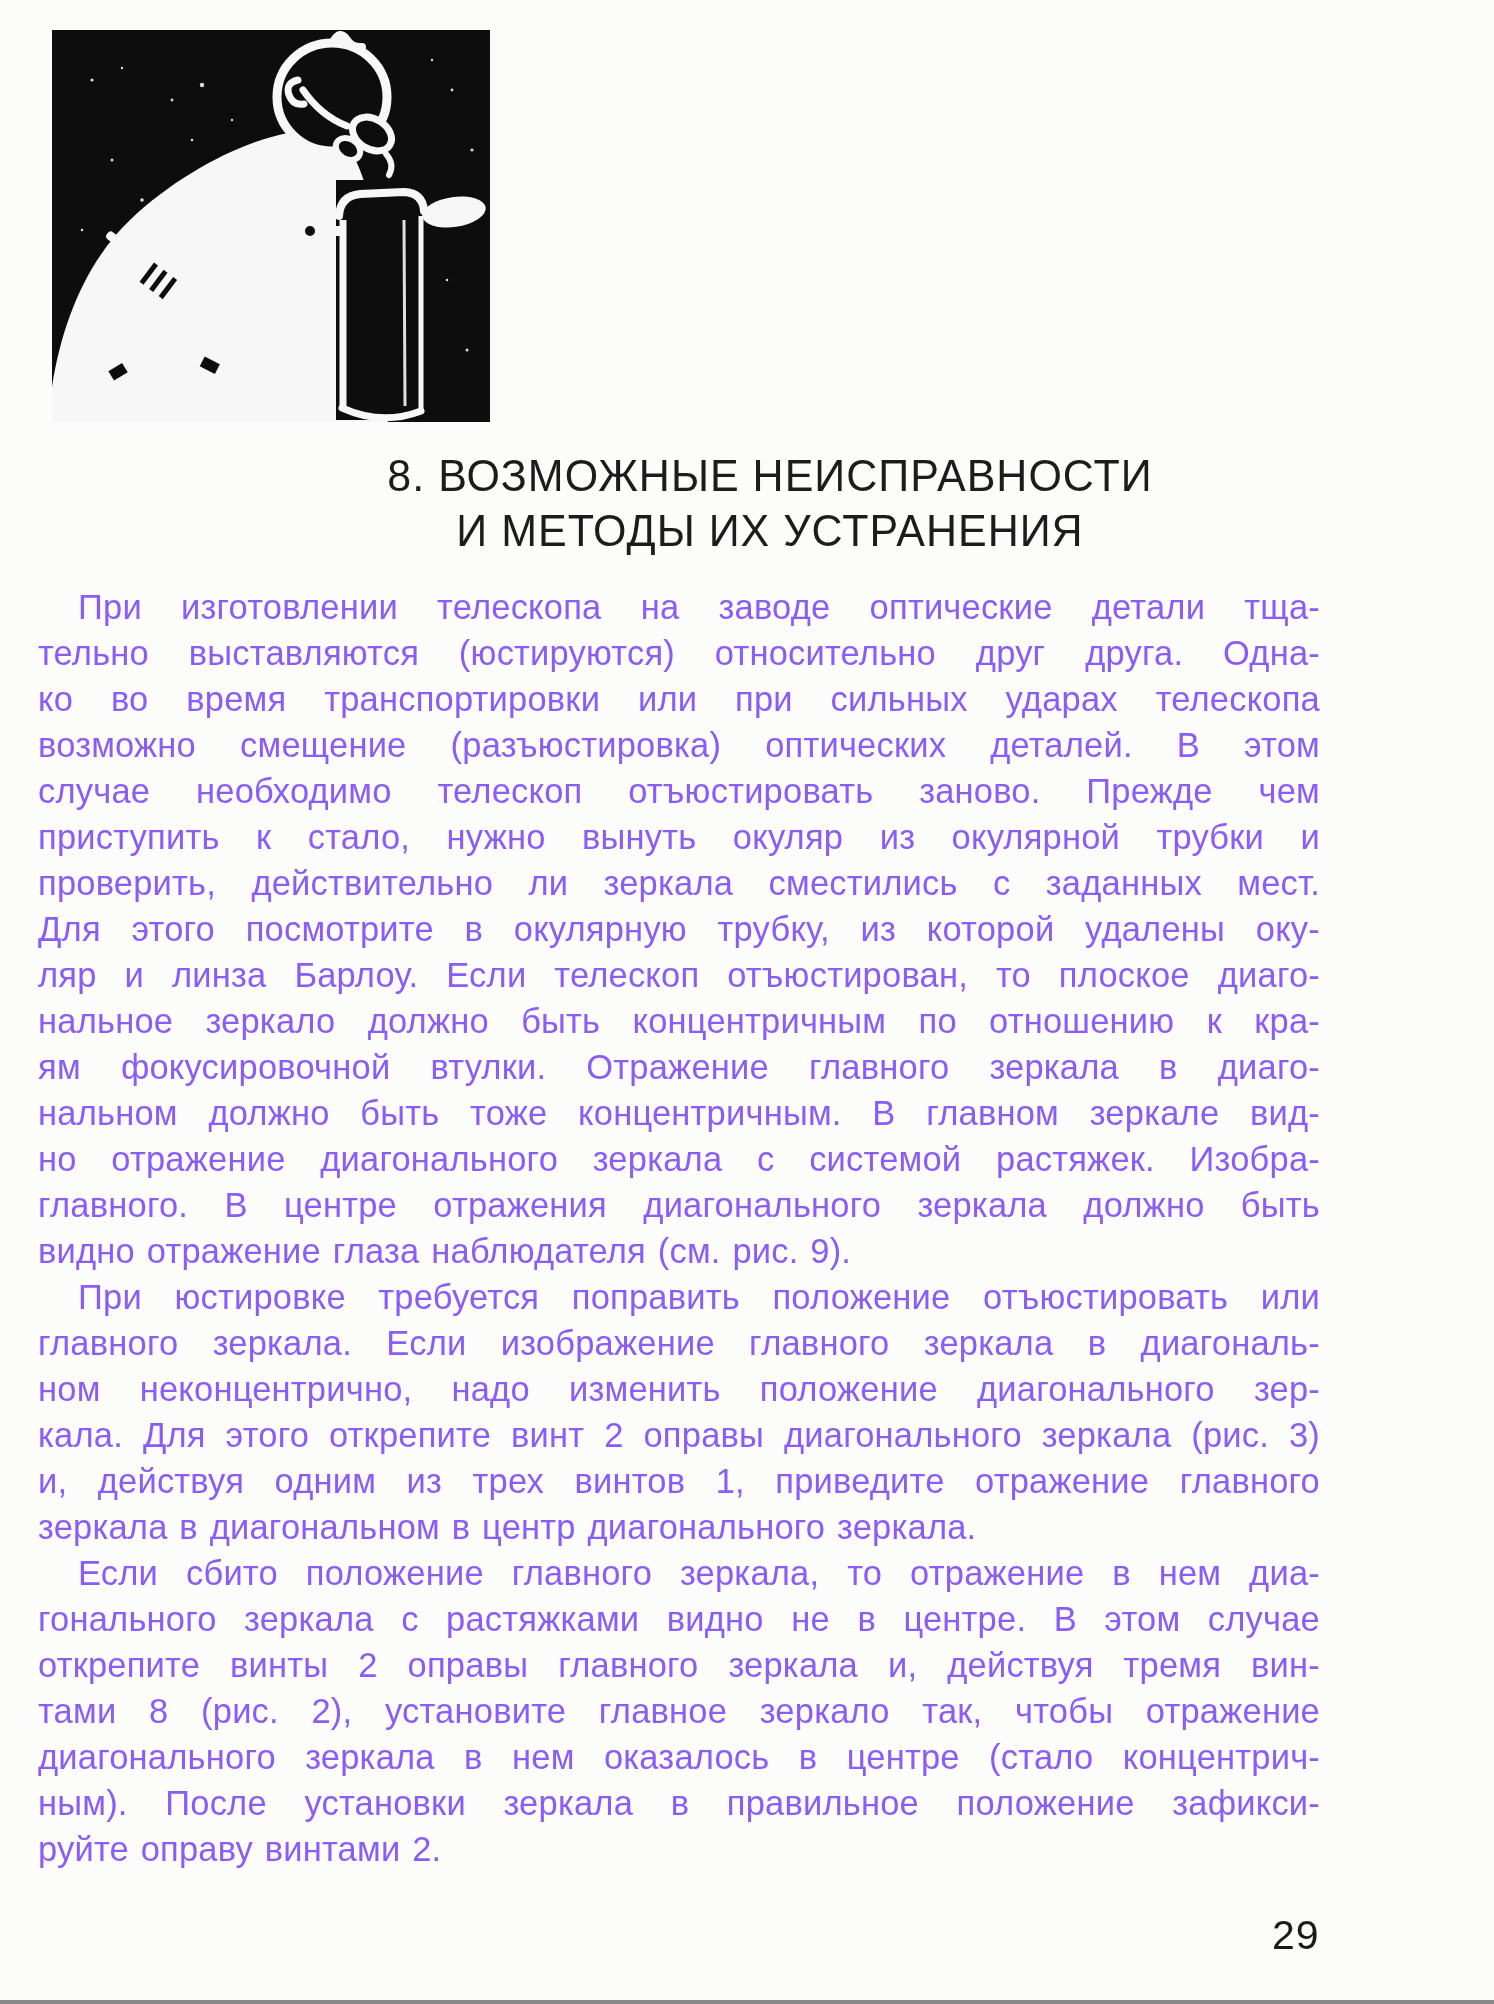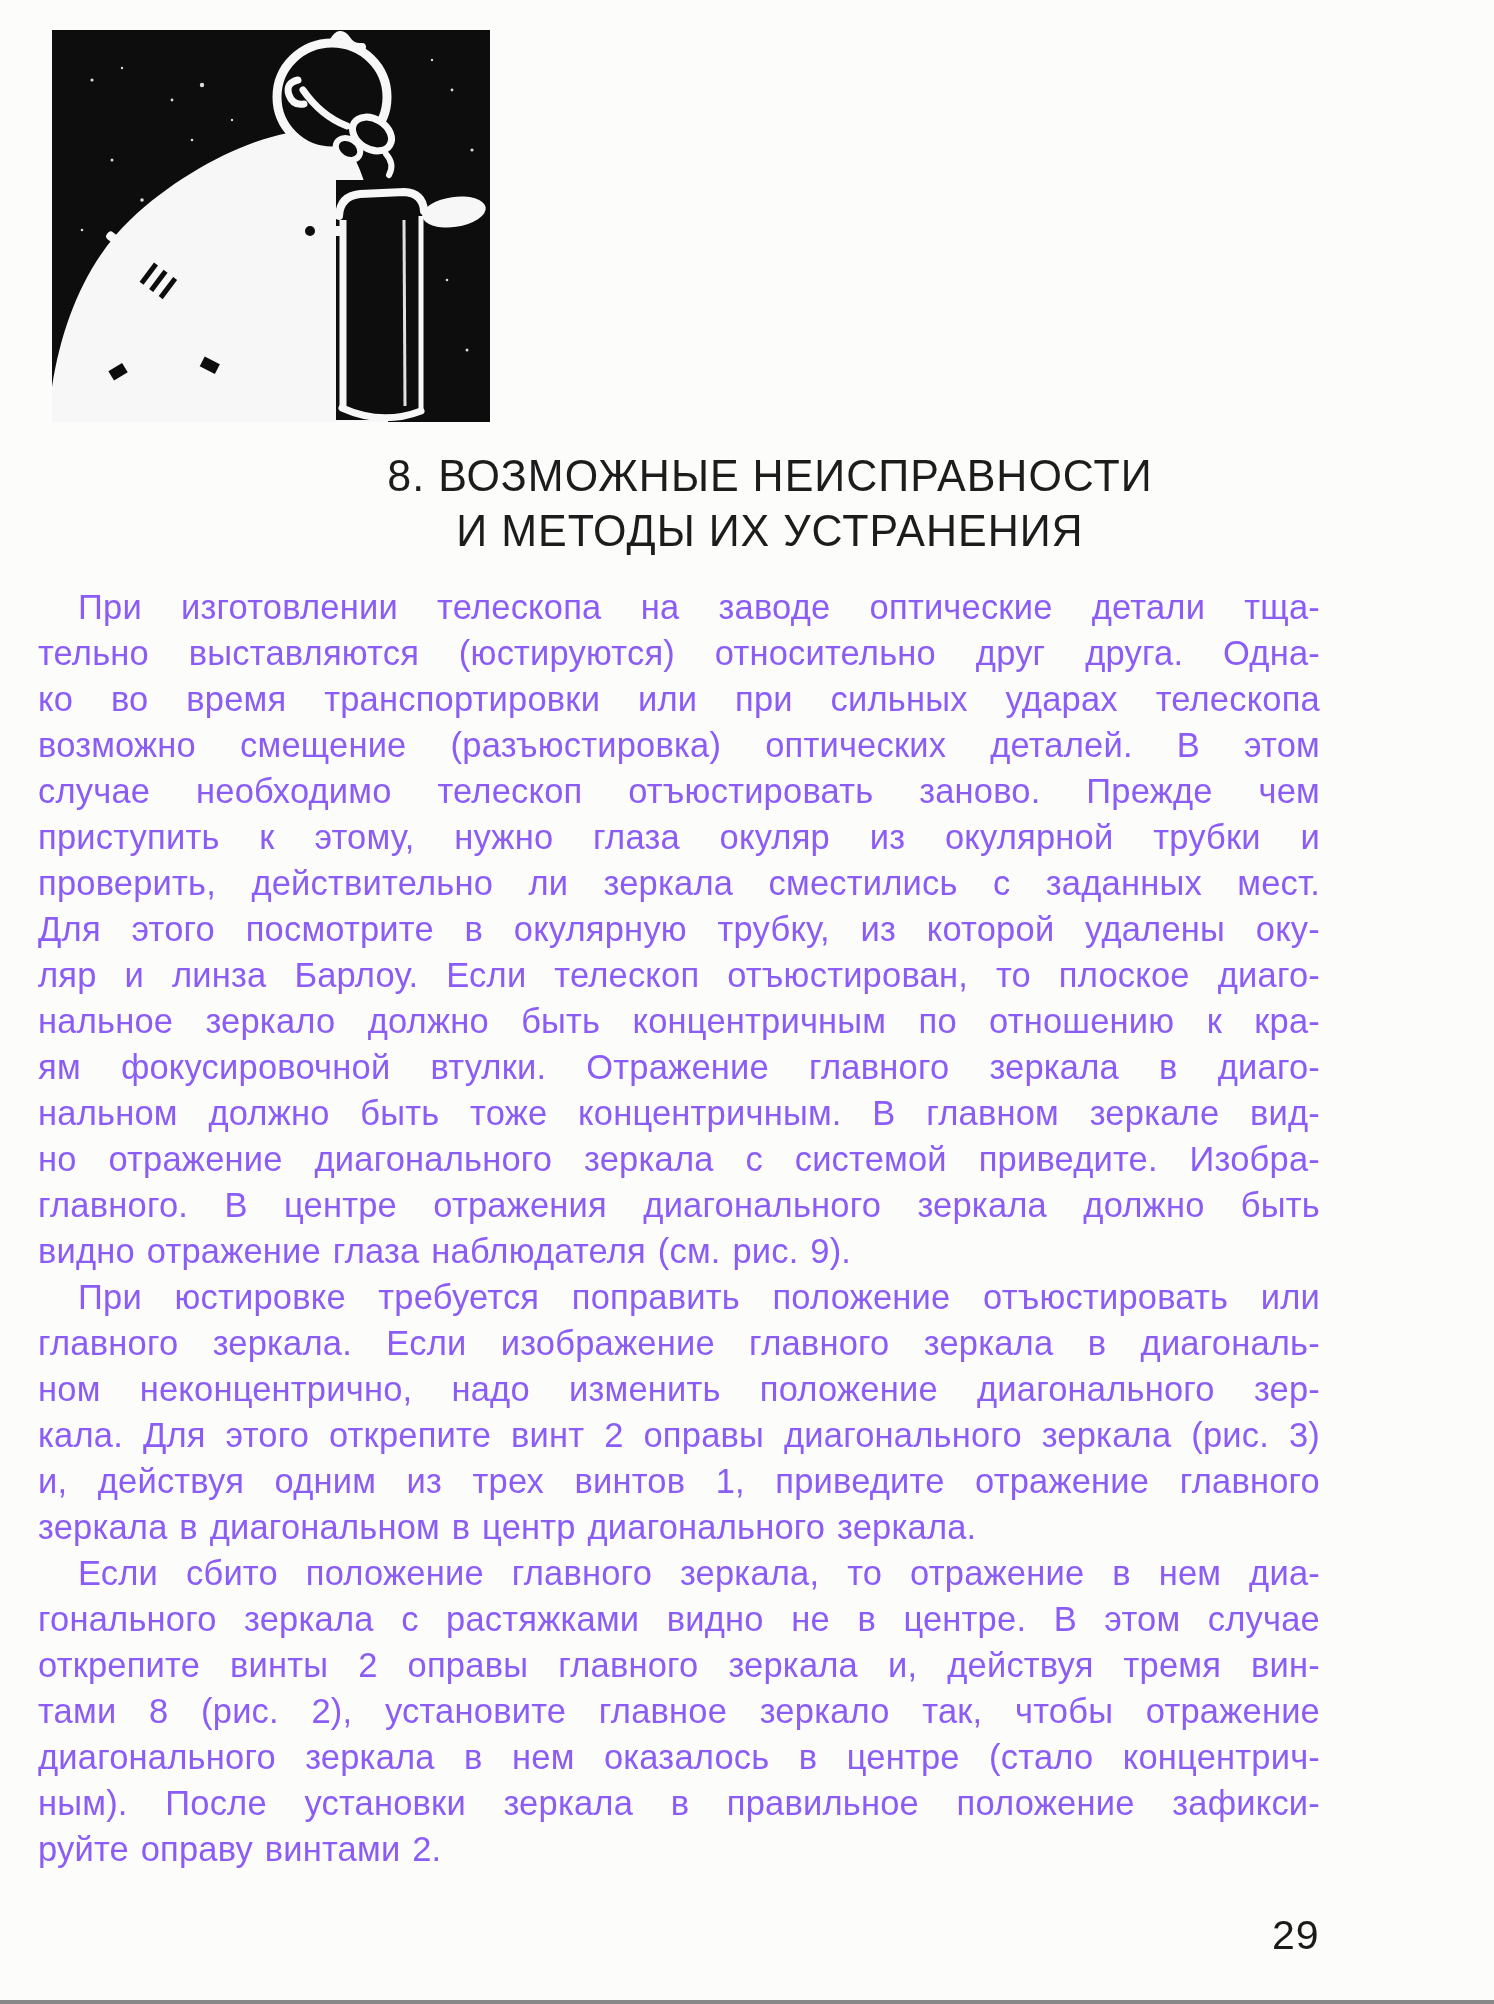--- a/index.html
+++ b/index.html
@@ -118,28 +118,28 @@
     <div>8. ВОЗМОЖНЫЕ НЕИСПРАВНОСТИ</div>
     <div>И МЕТОДЫ ИХ УСТРАНЕНИЯ</div>
   </div>
 
   <div class="body-text">
       <div class="line indent">При изготовлении телескопа на заводе оптические детали тща-</div>
       <div class="line">тельно выставляются (юстируются) относительно друг друга. Одна-</div>
       <div class="line">ко во время транспортировки или при сильных ударах телескопа</div>
       <div class="line">возможно смещение (разъюстировка) оптических деталей. В этом</div>
       <div class="line">случае необходимо телескоп отъюстировать заново. Прежде чем</div>
-      <div class="line">приступить к этому, нужно глаза окуляр из окулярной трубки и</div>
+      <div class="line">приступить к стало, нужно вынуть окуляр из окулярной трубки и</div>
       <div class="line">проверить, действительно ли зеркала сместились с заданных мест.</div>
       <div class="line">Для этого посмотрите в окулярную трубку, из которой удалены оку-</div>
       <div class="line">ляр и линза Барлоу. Если телескоп отъюстирован, то плоское диаго-</div>
       <div class="line">нальное зеркало должно быть концентричным по отношению к кра-</div>
       <div class="line">ям фокусировочной втулки. Отражение главного зеркала в диаго-</div>
       <div class="line">нальном должно быть тоже концентричным. В главном зеркале вид-</div>
-      <div class="line">но отражение диагонального зеркала с системой приведите. Изобра-</div>
+      <div class="line">но отражение диагонального зеркала с системой растяжек. Изобра-</div>
       <div class="line">главного. В центре отражения диагонального зеркала должно быть</div>
       <div class="line last">видно отражение глаза наблюдателя (см. рис. 9).</div>
       <div class="line indent">При юстировке требуется поправить положение отъюстировать или</div>
       <div class="line">главного зеркала. Если изображение главного зеркала в диагональ-</div>
       <div class="line">ном неконцентрично, надо изменить положение диагонального зер-</div>
       <div class="line">кала. Для этого открепите винт 2 оправы диагонального зеркала (рис. 3)</div>
       <div class="line">и, действуя одним из трех винтов 1, приведите отражение главного</div>
       <div class="line last">зеркала в диагональном в центр диагонального зеркала.</div>
       <div class="line indent">Если сбито положение главного зеркала, то отражение в нем диа-</div>
       <div class="line">гонального зеркала с растяжками видно не в центре. В этом случае</div>

